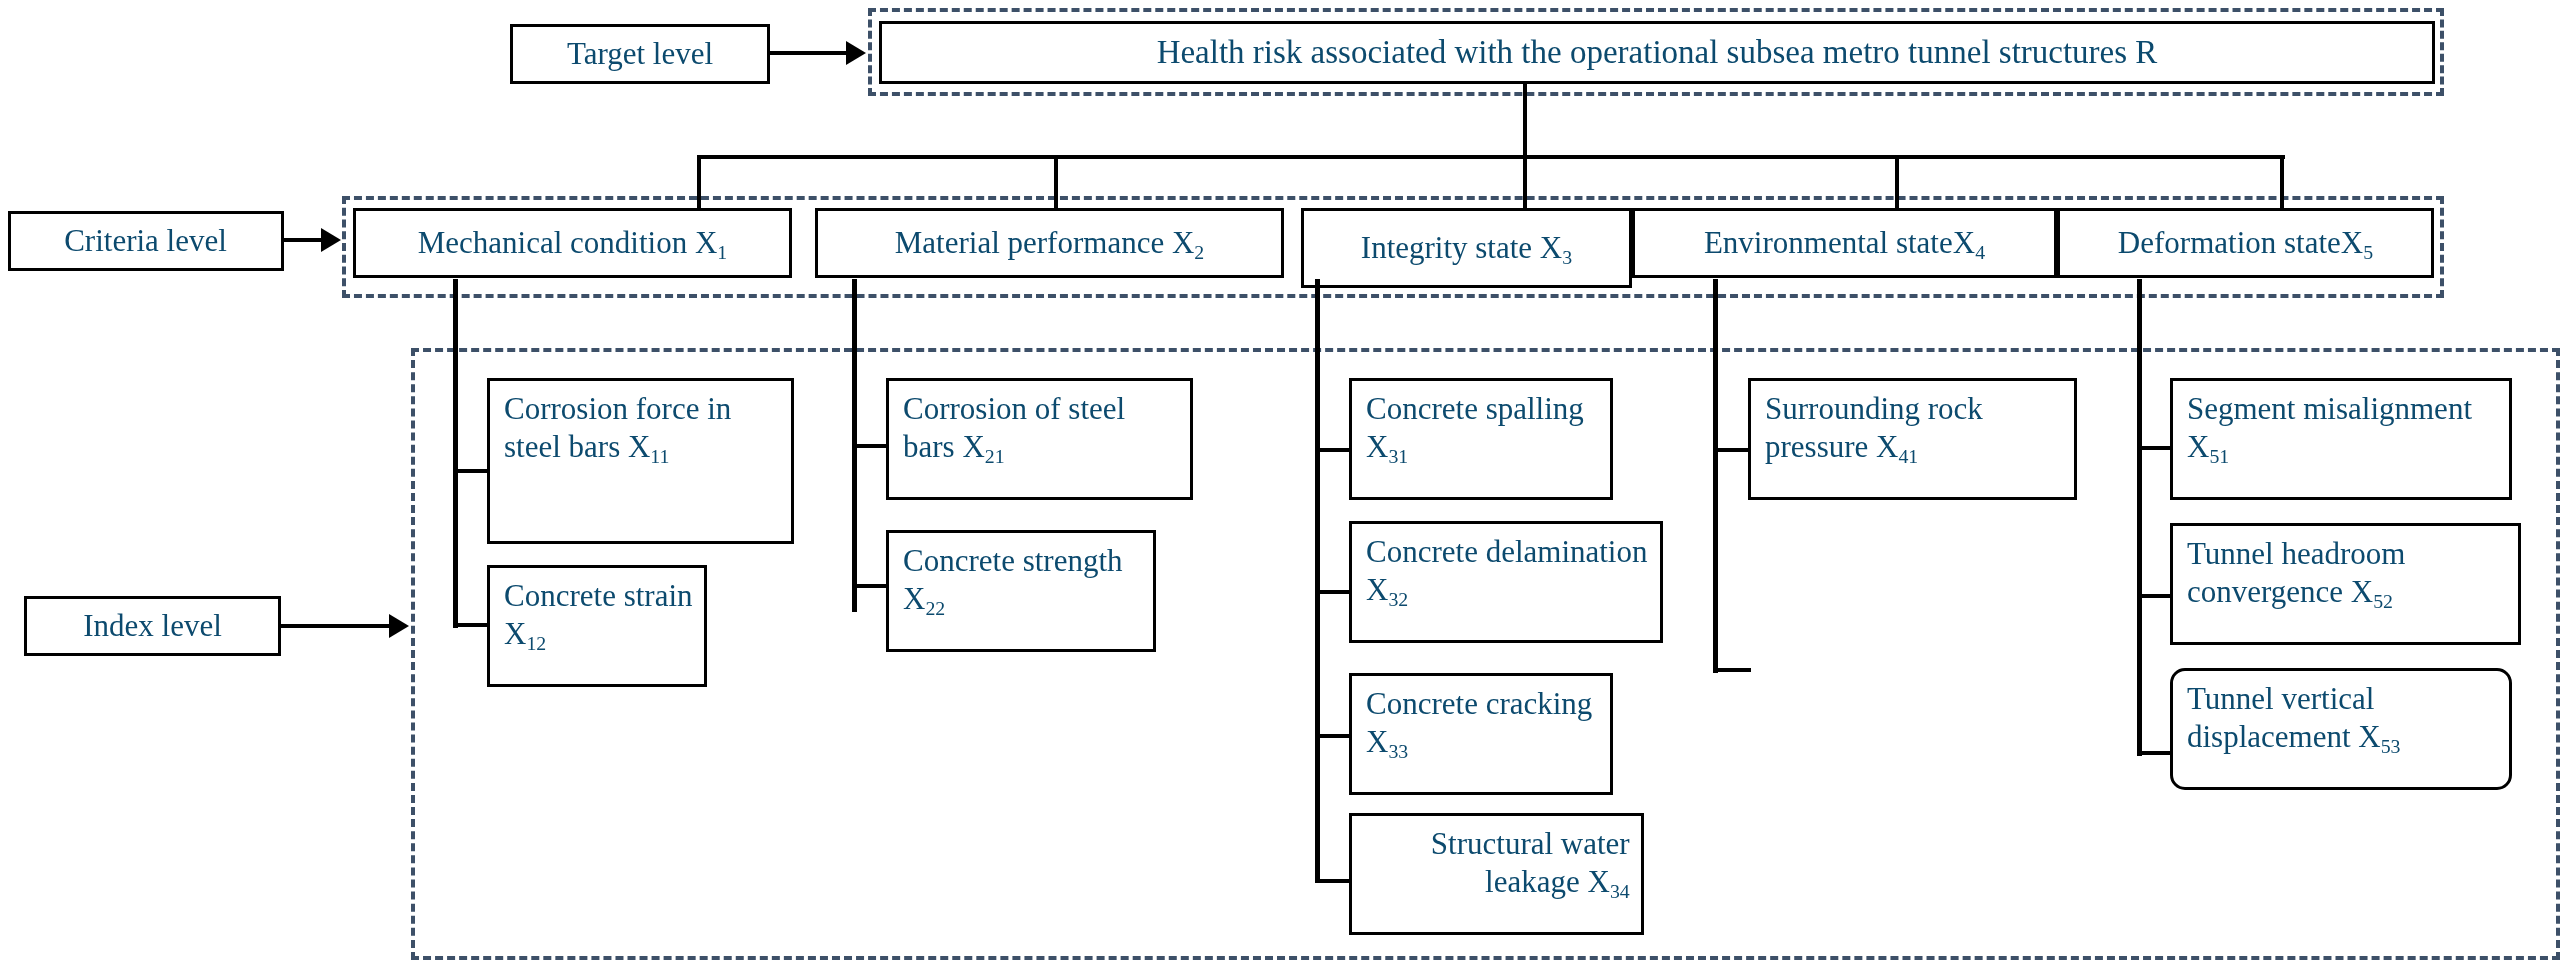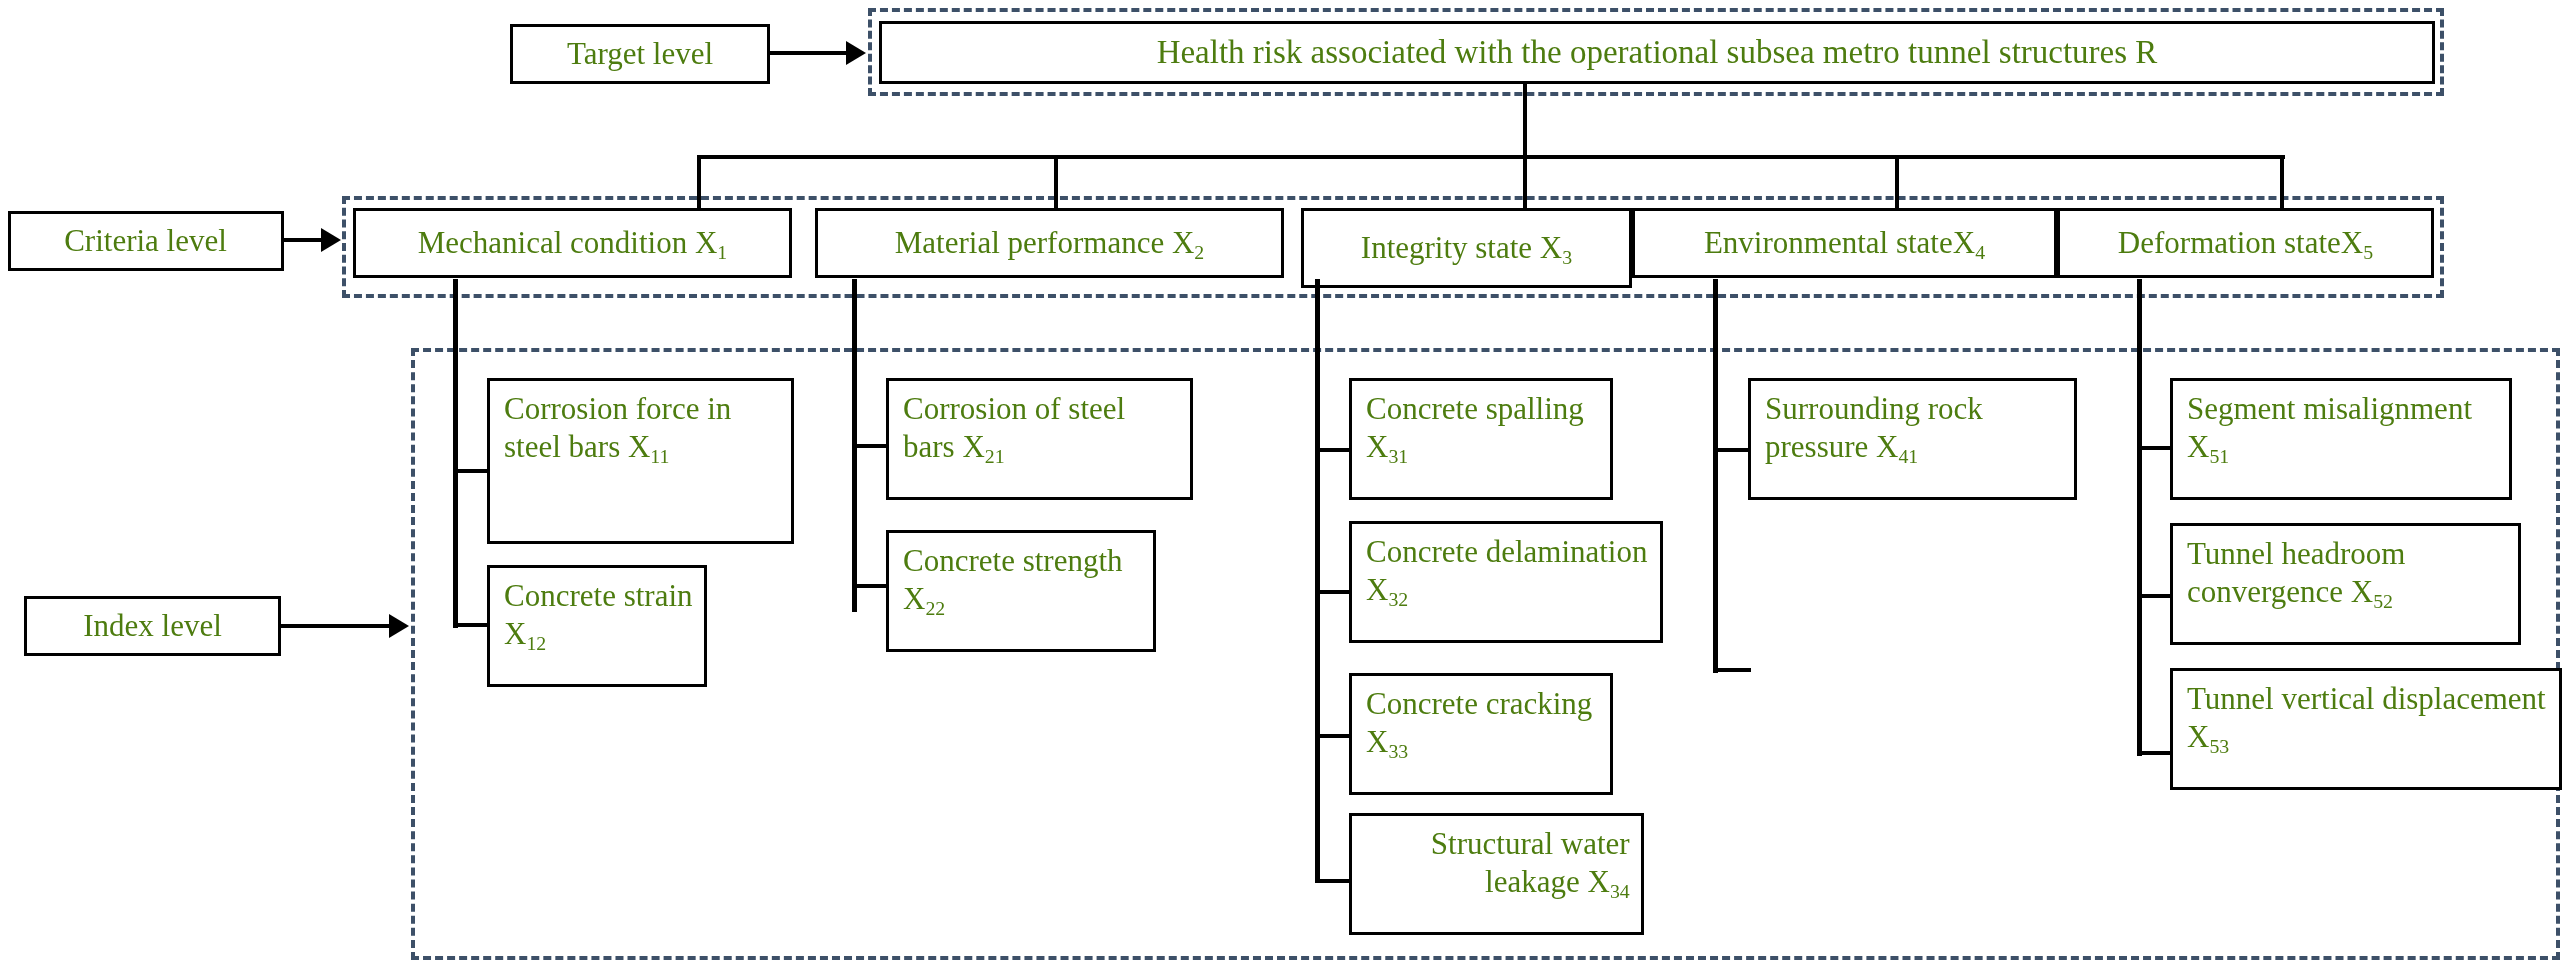--- a/index.html
+++ b/index.html
@@ -5,21 +5,21 @@
   html,body{margin:0;padding:0;background:#ffffff;}
   body{font-family:"Liberation Serif","DejaVu Serif",serif;}
   #stage{position:relative;width:2576px;height:966px;background:#fff;overflow:hidden;}
 
   
   .box{
     position:absolute;box-sizing:border-box;
     background:#ffffff;
     border:3.8px solid #000000;
     display:flex;align-items:center;
-    color:#4d7c0f;
+    color:#0c4a6e;
     line-height:1.22;
   }
   .box.center{justify-content:center;text-align:center;}
   .box .txt{display:block;padding:0 10px;}
   .box.lead .txt{padding:0 6.3px;}
 
   
   .lvl{font-size:31px;}
   
   .target{font-size:33px;}
@@ -210,20 +210,20 @@
       <span>Segment misalignment X</span><sub>51</sub>
     </span>
   </div>
 
   <div class="box idx" style="left:2170px;top:523px;width:351px;height:122px;">
     <span class="txt">
       <span>Tunnel headroom convergence X</span><sub>52</sub>
     </span>
   </div>
 
-  <div class="box idx" style="left:2170px;top:668px;width:392px;height:122px;">
+  <div class="box idx" style="left:2170px;top:668px;width:342px;height:122px;border-radius:15px;">
     <span class="txt">
       <span>Tunnel vertical displacement X</span><sub>53</sub>
     </span>
   </div>
 
 </div>
 
 
 </body></html>

